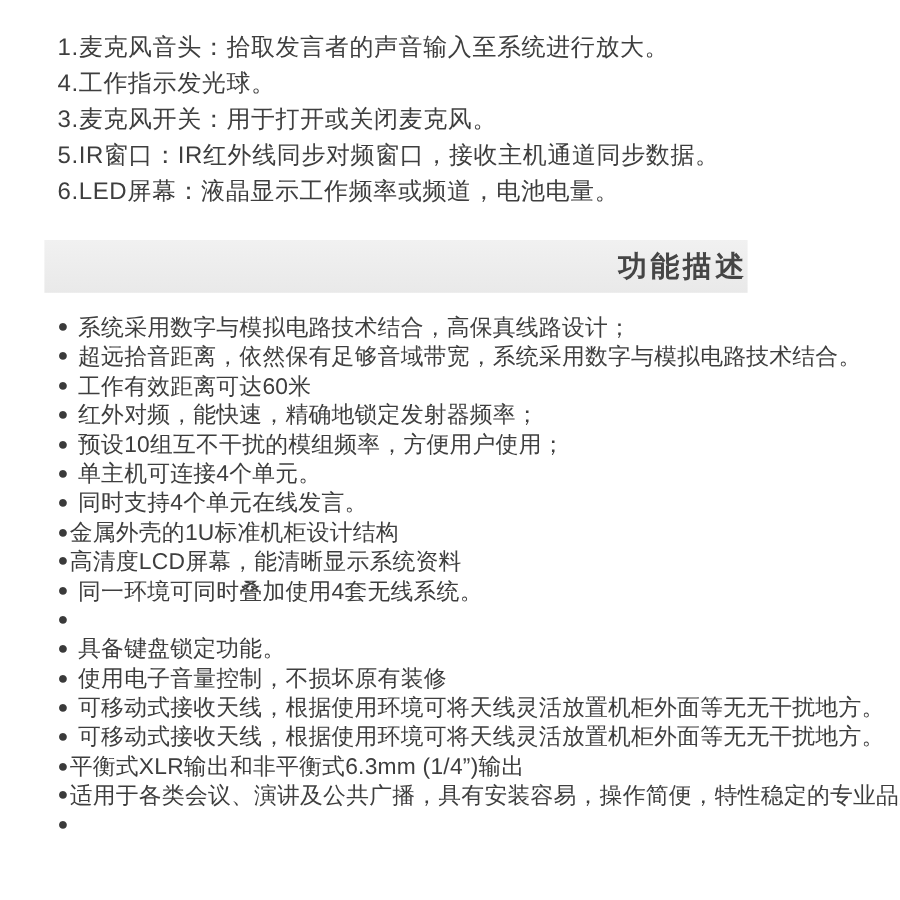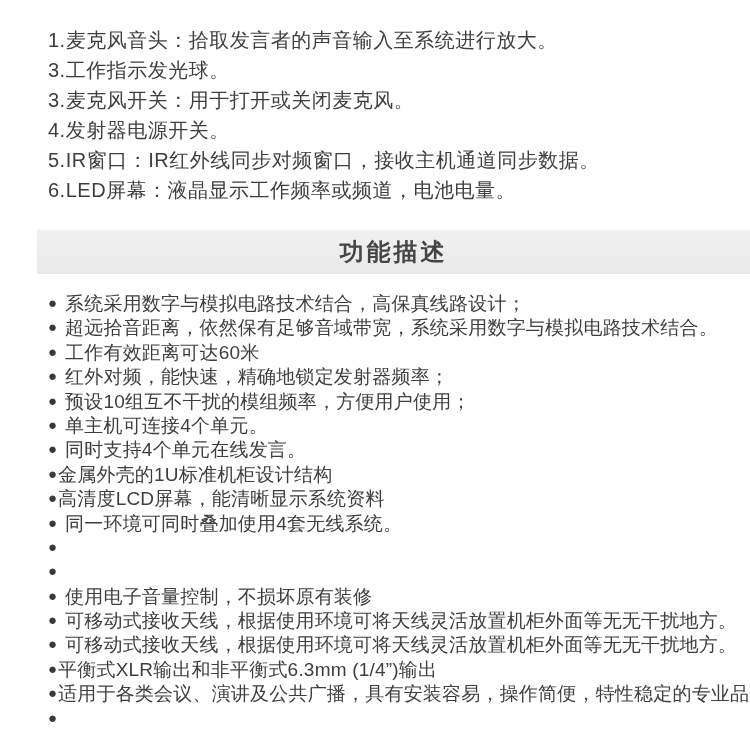--- a/index.html
+++ b/index.html
@@ -29,26 +29,26 @@
   .legend-row {
     font-size: 20px;
     line-height: 30px;
     letter-spacing: 0.5px;
     white-space: nowrap;
     color: #3e3e3e;
   }
   
   .banner {
     margin: 25px 0 0 37px;
-    width: 713px;
+    width: 586px;
     height: 44px;
     background: linear-gradient(#f1f1f1, #e9e9e9);
     display: flex;
     align-items: center;
-    justify-content: center;
+    justify-content: flex-end;
     font-family: Liberation Mono, monospace;
   }
   .banner-title {
     font-size: 24px;
     font-weight: bold;
     color: #454545;
     letter-spacing: 3px;
   }
   
   .features {
@@ -79,23 +79,22 @@
     letter-spacing: 0.2px;
   }
 </style>
 </head>
 <body style="background: rgb(255, 255, 255); color: rgb(62, 62, 62);">
 
 <div class="page">
 
   <ol class="legend" id="legend">
       <li class="legend-row">1.麦克风音头：拾取发言者的声音输入至系统进行放大。</li>
-      <li class="legend-row">3.工作指示发光球。</li>
+      <li class="legend-row">4.工作指示发光球。</li>
       <li class="legend-row">3.麦克风开关：用于打开或关闭麦克风。</li>
-      <li class="legend-row">4.发射器电源开关。</li>
       <li class="legend-row">5.IR窗口：IR红外线同步对频窗口，接收主机通道同步数据。</li>
       <li class="legend-row">6.LED屏幕：液晶显示工作频率或频道，电池电量。</li>
     </ol>
 
   <div class="banner">
     <span class="banner-title" style="color: rgb(69, 69, 69);">功能描述</span>
   </div>
 
   <ul class="features" id="features">
       <li class="feature-row">
@@ -136,20 +135,21 @@
       </li>
       <li class="feature-row">
         <span class="bullet">●</span>
         <span class="feature-text">同一环境可同时叠加使用4套无线系统。</span>
       </li>
       <li class="feature-row">
         <span class="bullet">●</span>
       </li>
       <li class="feature-row">
         <span class="bullet">●</span>
+        <span class="feature-text">具备键盘锁定功能。</span>
       </li>
       <li class="feature-row">
         <span class="bullet">●</span>
         <span class="feature-text">使用电子音量控制，不损坏原有装修</span>
       </li>
       <li class="feature-row">
         <span class="bullet">●</span>
         <span class="feature-text">可移动式接收天线，根据使用环境可将天线灵活放置机柜外面等无无干扰地方。</span>
       </li>
       <li class="feature-row">

